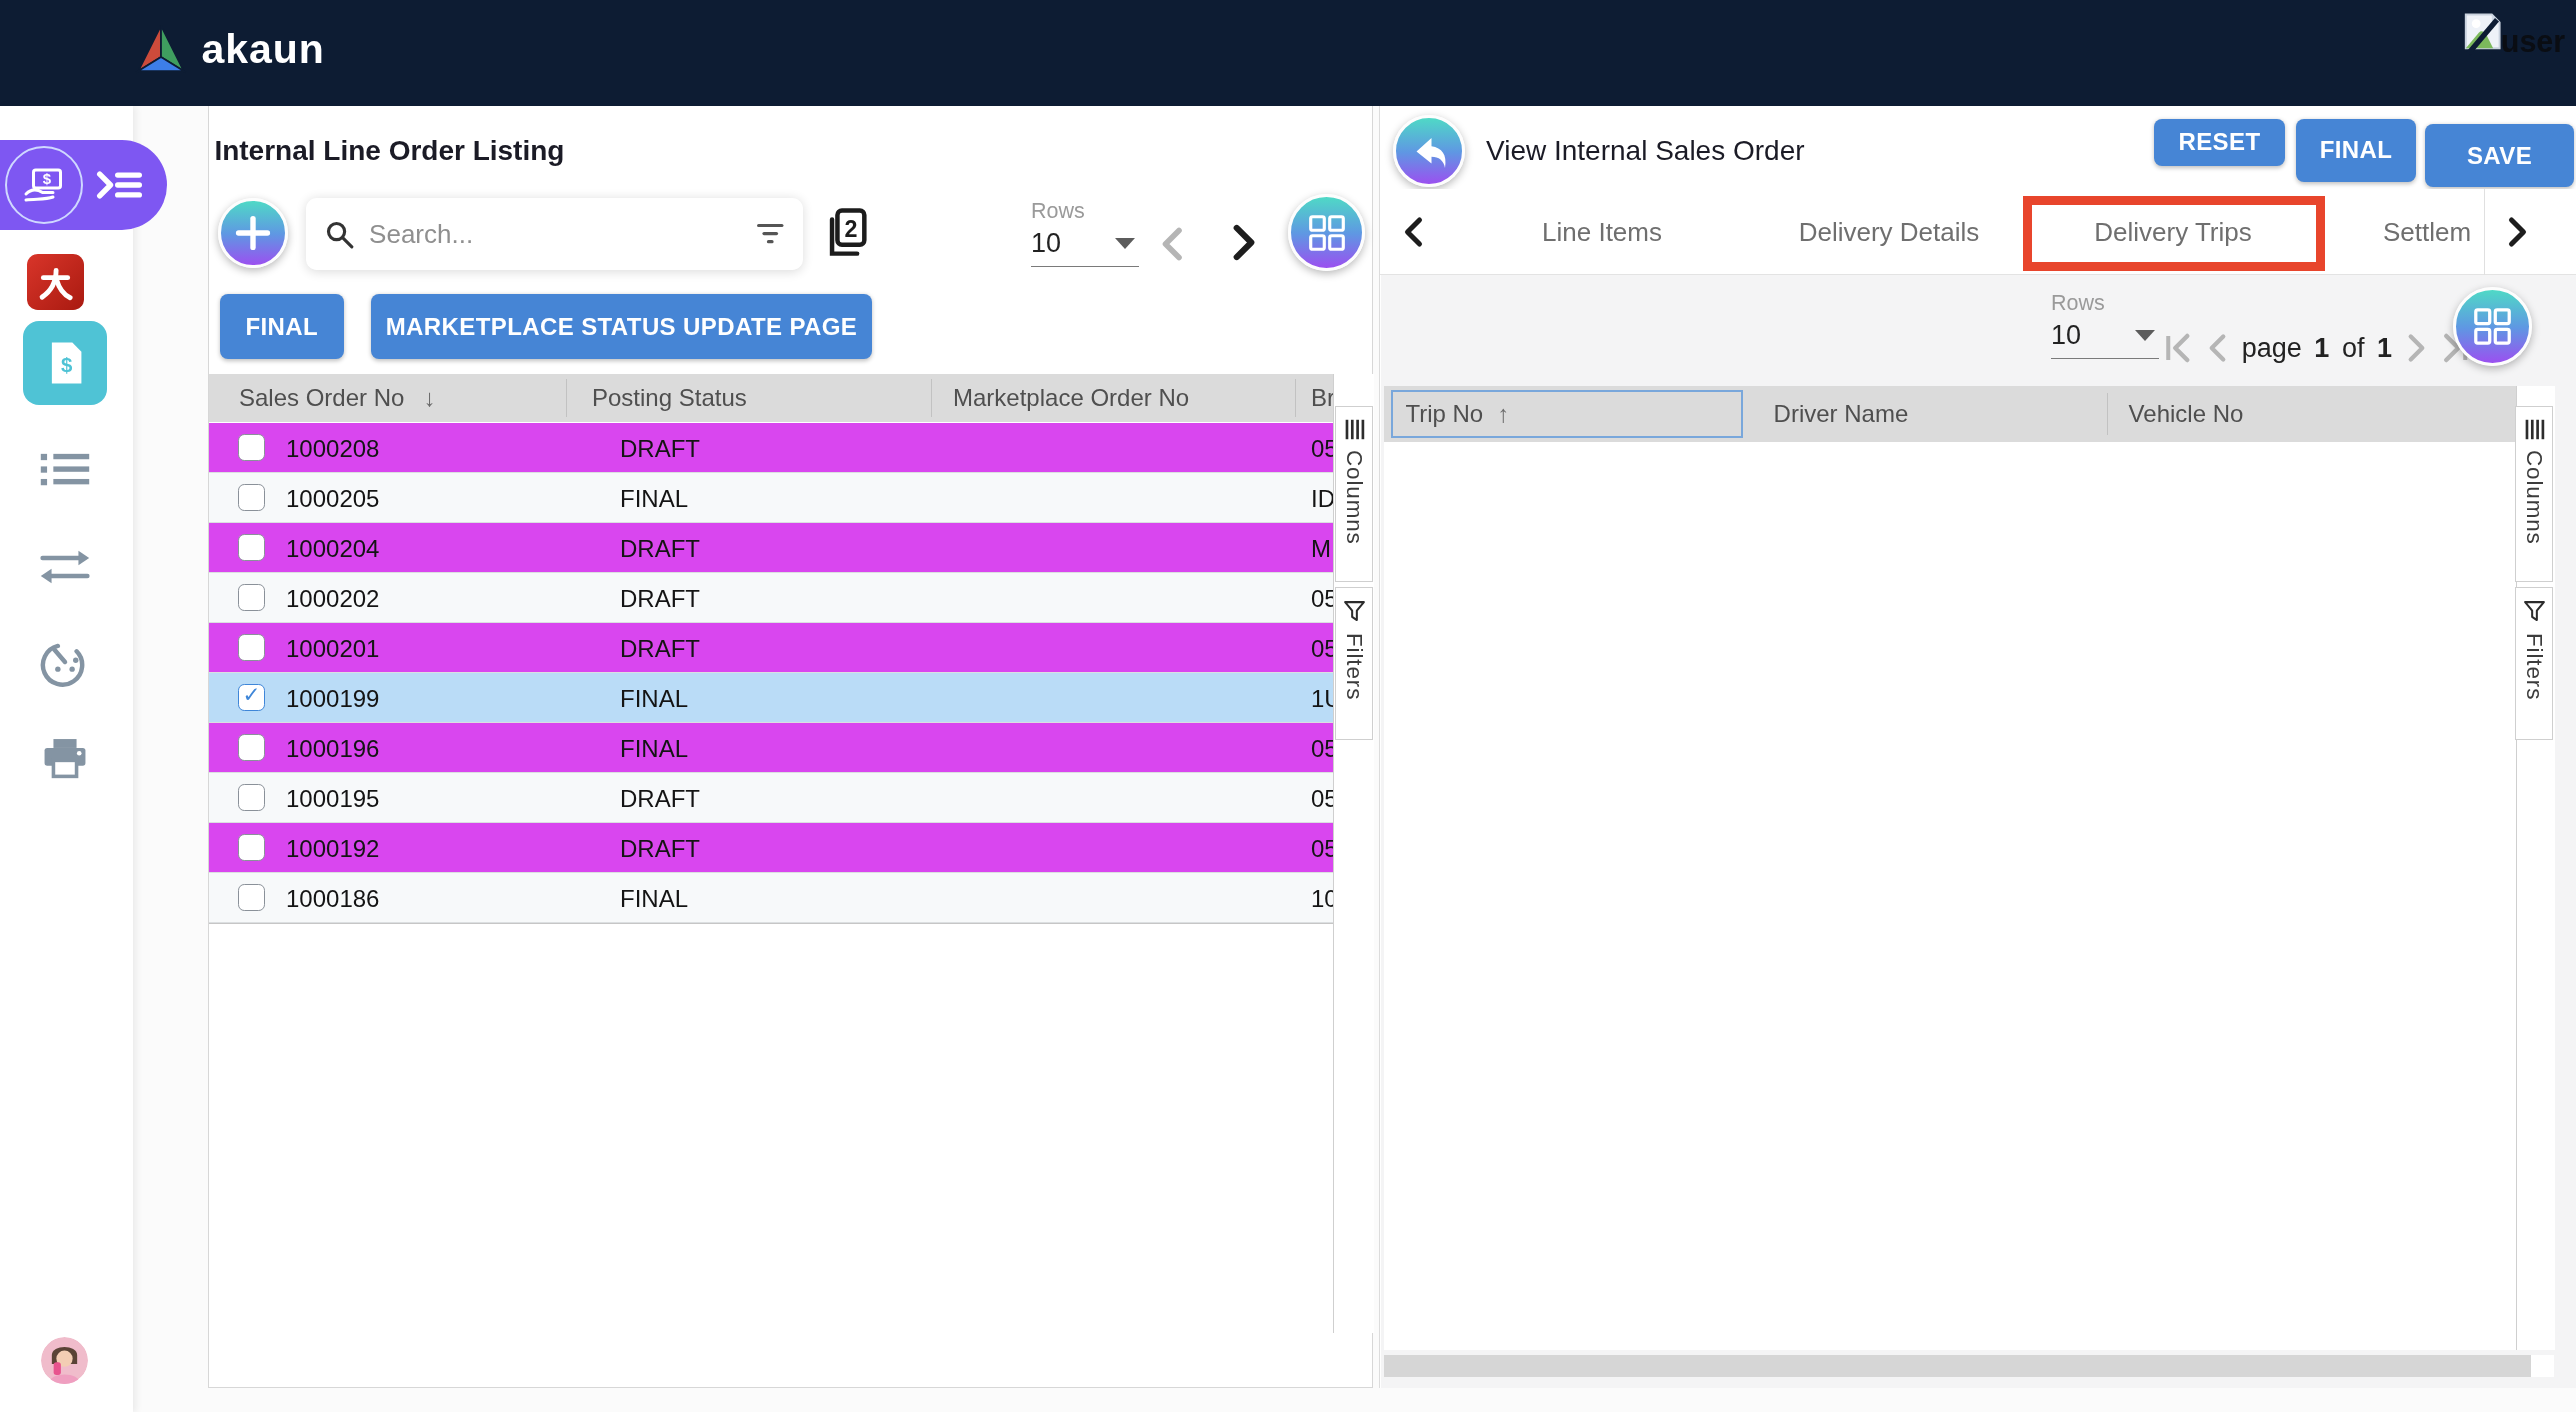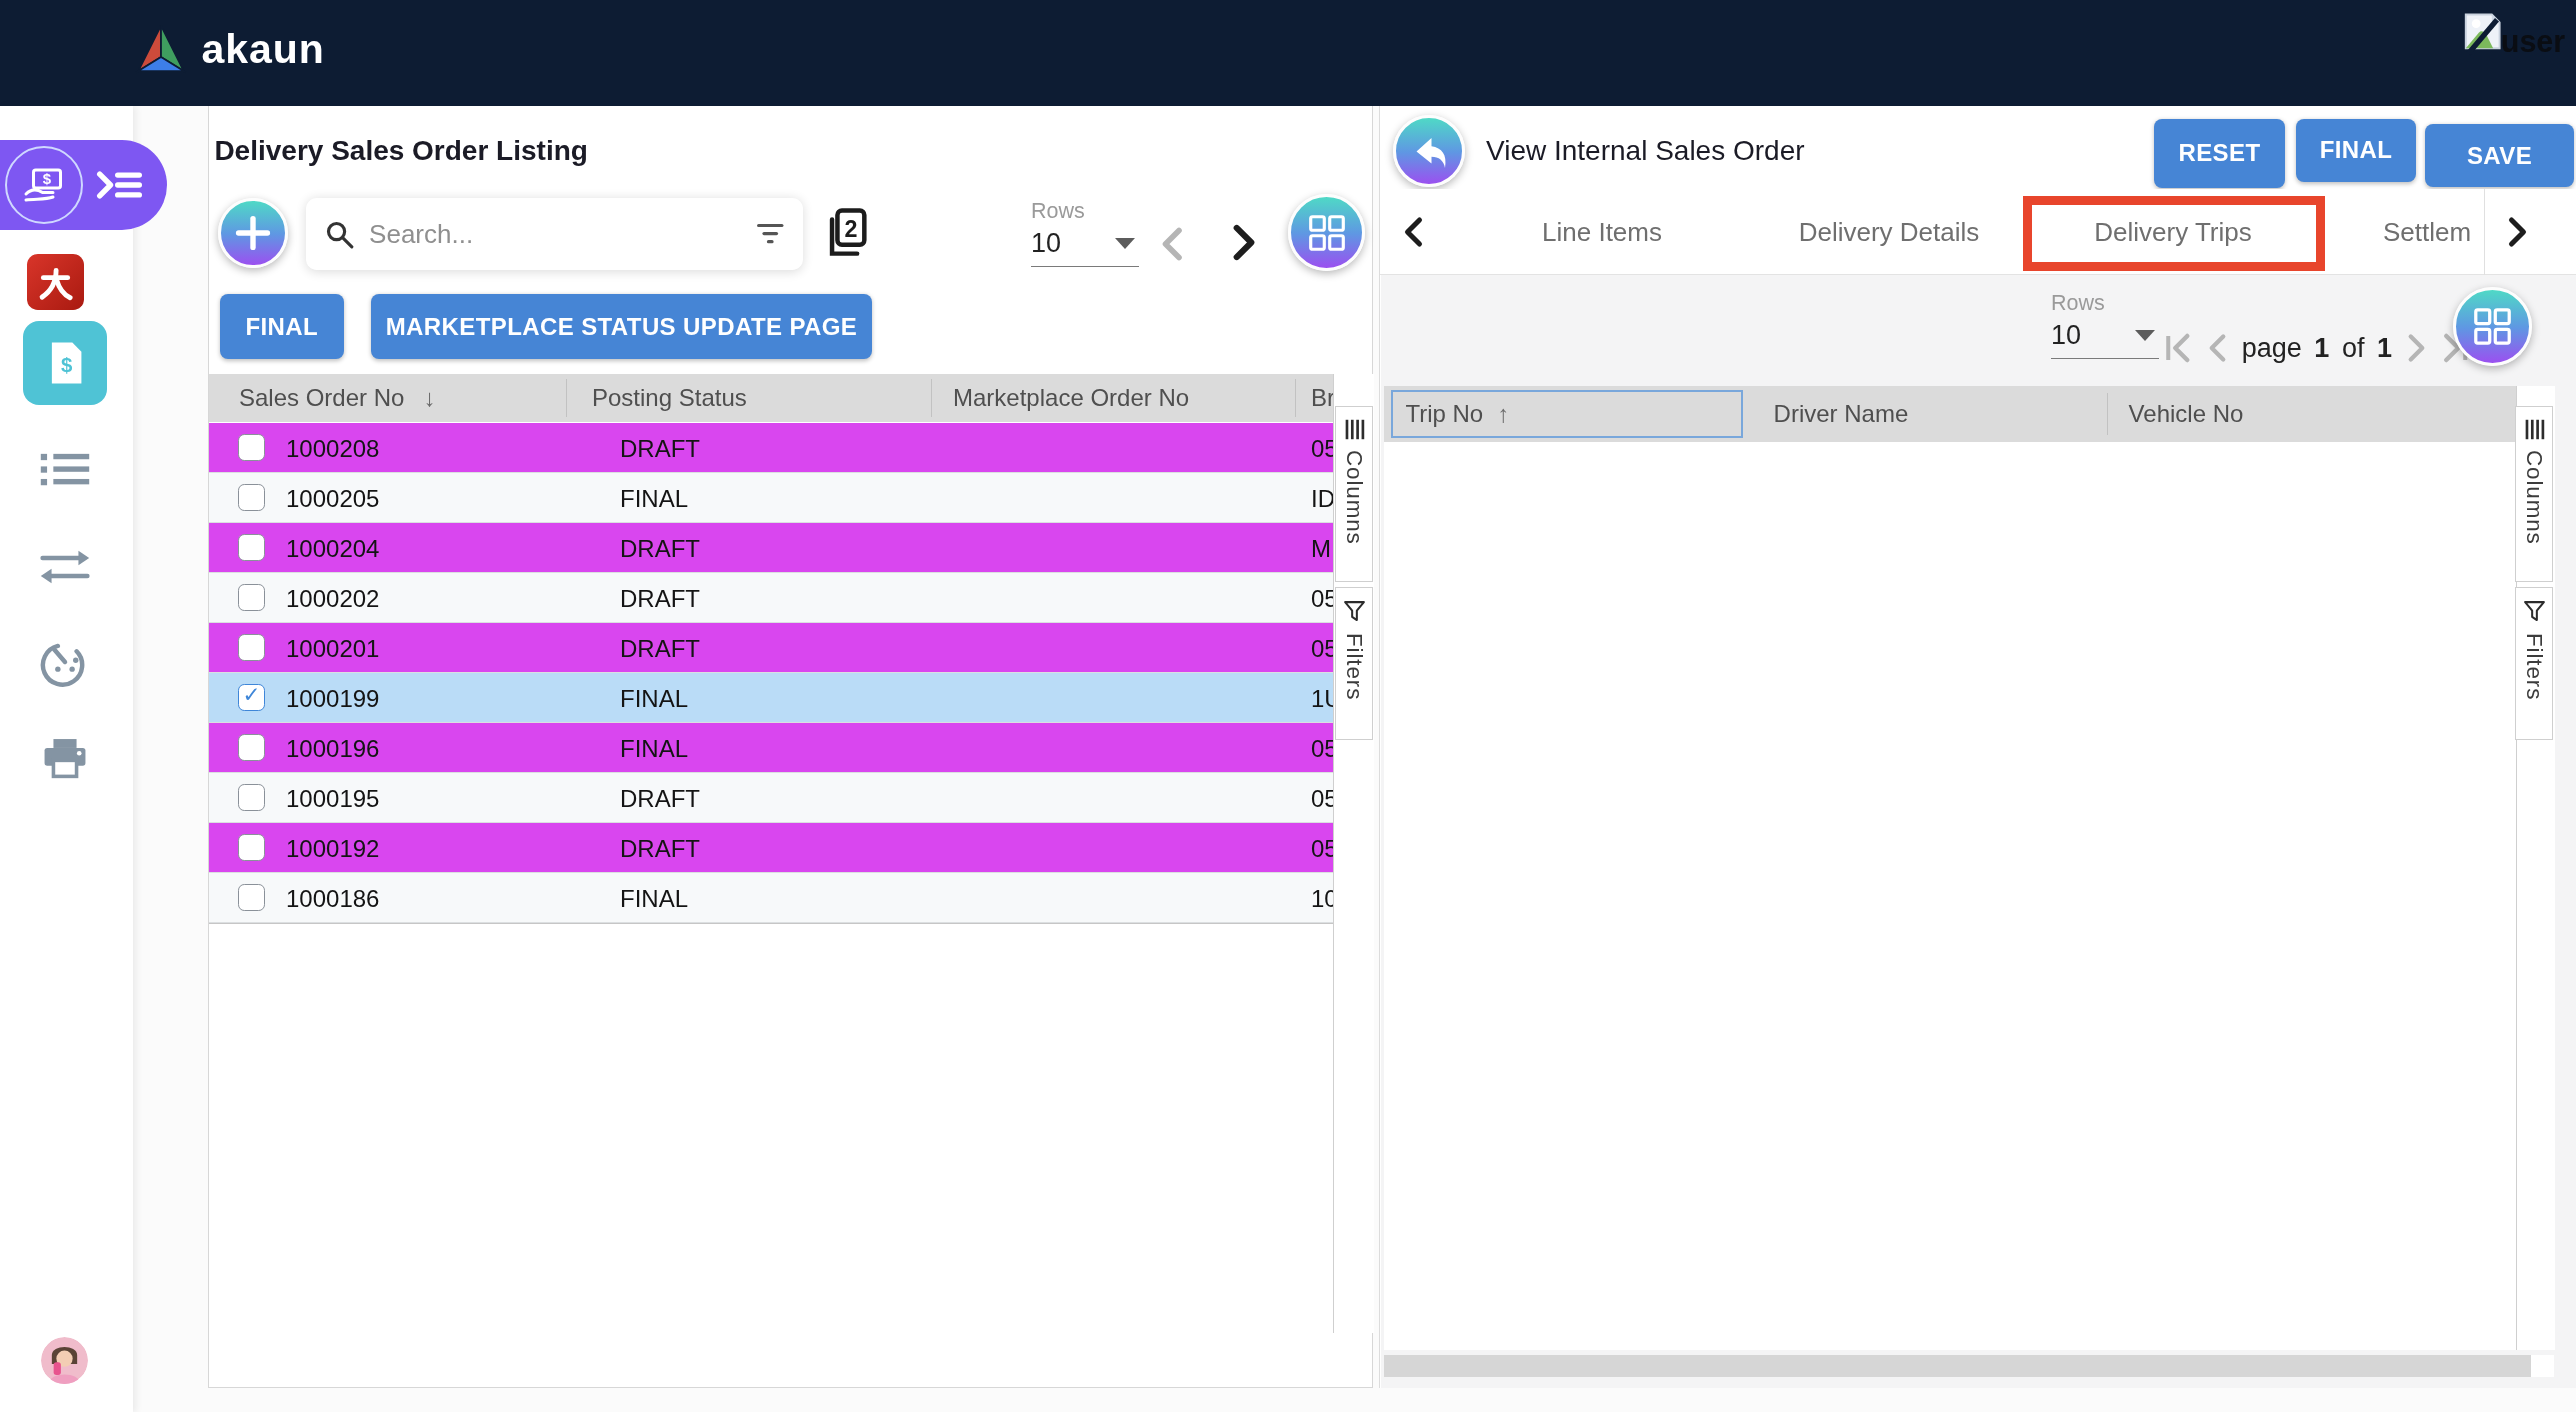--- a/index.html
+++ b/index.html
@@ -173,21 +173,21 @@
         <circle cx="26" cy="26" r="26" fill="#f0bccb"></circle>
         <path d="M12 20 C12 8 40 8 40 20 L40 30 L12 30 Z" fill="#5a4336"></path>
         <circle cx="26" cy="24" r="9" fill="#f3cdb4"></circle>
         <path d="M8 52 C10 38 42 38 44 52 Z" fill="#ef9fc0"></path>
         <rect x="14" y="28" width="8" height="14" rx="3" fill="#e8538e"></rect>
       </svg>
     </div>
   </div>
 
   <div class="abs card-left">
-    <div class="abs page-title">Delivery Sales Order Listing</div>
+    <div class="abs page-title">Internal Line Order Listing</div>
 
     <div class="abs grad-circle" style="left:9px;top:92px;width:70px;height:70px;">
       <span>
         <svg width="36" height="36" viewBox="0 0 40 40">
           <line x1="20" y1="4" x2="20" y2="36" stroke="#fff" stroke-width="6" stroke-linecap="round"></line>
           <line x1="4" y1="20" x2="36" y2="20" stroke="#fff" stroke-width="6" stroke-linecap="round"></line>
         </svg>
       </span>
     </div>
 
@@ -351,21 +351,21 @@
 
     <div class="abs grad-circle" style="left:12.6px;top:9px;width:72px;height:72px;">
       <span>
         <svg width="39" height="39" viewBox="0 0 52 52">
           <path d="M30 8 L10 26 L30 42 L30 33 C40 33 46 38 48 48 C51 30 44 21 30 19 Z" fill="#fff"></path>
         </svg>
       </span>
     </div>
     <div class="abs detail-title">View Internal Sales Order</div>
 
-    <div class="abs btn-blue" style="left:774px;top:12.6px;width:131px;height:69px;">RESET</div>
+    <div class="abs btn-blue" style="left:774px;top:12.6px;width:131px;height:47px;">RESET</div>
     <div class="abs btn-blue" style="left:916px;top:12.6px;width:120px;height:63px;">FINAL</div>
     <div class="abs btn-blue" style="left:1045px;top:18px;width:149px;height:63px;">SAVE</div>
 
     <div class="abs tabsrow">
       <span class="tab" style="left:20px;color:#1d1d1d;">
         <svg width="27" height="32" viewBox="0 0 24 32">
             <polyline points="18,4 6,16 18,28" fill="none" stroke="currentColor" stroke-width="5" stroke-linecap="round" stroke-linejoin="round"></polyline>
           </svg>
       </span>
       <span class="tab" style="left:222px;transform:translateX(-50%);">Line Items</span>

